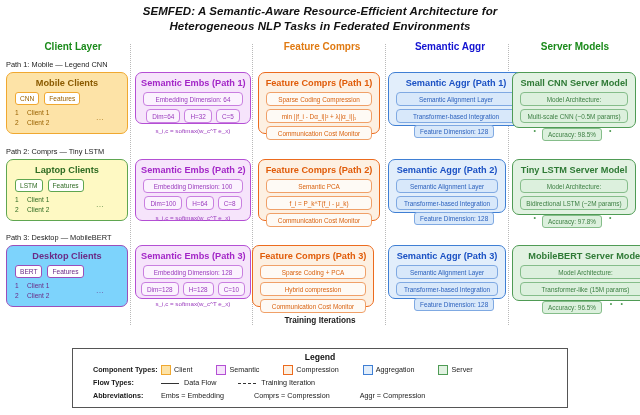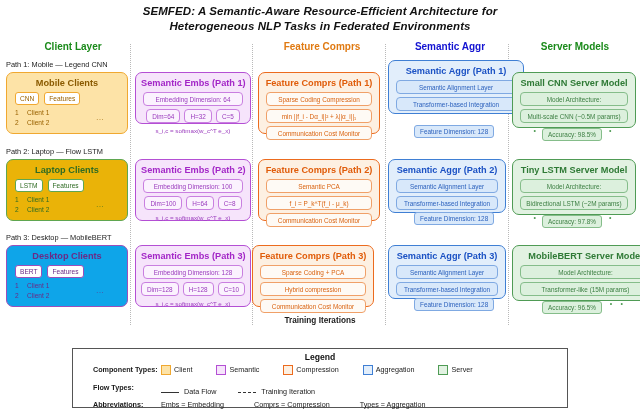--- a/index.html
+++ b/index.html
@@ -170,27 +170,27 @@
     line-height: 8px;
   }
 
   
   .t-client { background: #fde3a7; border-color: #f0a830; }
   .t-client .node-title { color: #8a5a00; }
   .t-client .chip { border-color: #f0a830; color: #9a6200; }
   .t-client .client-row { color: #9a6200; }
   .t-client .client-dots { color: #9a6200; }
 
-  .t-client2 { background: #eab308; border-color: #5fa650; }
+  .t-client2 { background: #fef9c3; border-color: #5fa650; }
   .t-client2 .node-title { color: #2f6b23; }
   .t-client2 .chip { border-color: #5fa650; color: #2f6b23; }
   .t-client2 .client-row { color: #2f6b23; }
   .t-client2 .client-dots { color: #2f6b23; }
 
-  .t-client3 { background: #0ea5e9; border-color: #9b4fba; }
+  .t-client3 { background: #7dd3fc; border-color: #9b4fba; }
   .t-client3 .node-title { color: #6b2a86; }
   .t-client3 .chip { border-color: #9b4fba; color: #6b2a86; }
   .t-client3 .client-row { color: #6b2a86; }
   .t-client3 .client-dots { color: #6b2a86; }
 
   .t-sem { background: #f6e4fb; border-color: #b44fd4; }
   .t-sem .node-title { color: #a327c7; }
   .t-sem .pill { border-color: #c97fe0; color: #9a3bbd; background: #fbf2fe; }
   .t-sem .formula { color: #9a3bbd; }
 
@@ -327,34 +327,34 @@
         <div class="pill">C=5</div>
       </div>
       <div class="formula">s_i,c = softmax(w_c^T e_x)</div>
     </div>
     <div class="node t-comp" style="left: 258px; top: 72px; width: 122px; height: 62px;">
       <div class="node-title">Feature Comprs (Path 1)</div>
       <div class="pill">Sparse Coding Compression</div>
       <div class="pill">min ||f_i - Dα_i||² + λ||α_i||₁</div>
       <div class="pill">Communication Cost Monitor</div>
     </div>
-    <div class="node t-aggr" style="left: 388px; top: 60px; width: 136px; height: 54px;">
+    <div class="node t-aggr" style="left: 388px; top: 72px; width: 136px; height: 54px;">
       <div class="node-title">Semantic Aggr (Path 1)</div>
       <div class="pill">Semantic Alignment Layer</div>
       <div class="pill">Transformer-based Integration</div>
     </div>
     <div class="badge badge-aggr" style="left: 414px; top: 125px;">Feature Dimension: 128</div>
     <div class="node t-server" style="left: 512px; top: 72px; width: 124px; height: 56px;">
       <div class="node-title">Small CNN Server Model</div>
       <div class="pill">Model Architecture:</div>
       <div class="pill">Multi-scale CNN (~0.5M params)</div>
       <div class="dot-line">• • • • • • • •</div>
     </div>
     <div class="badge badge-server" style="left: 542px; top: 128px;">Accuracy: 98.5%</div>
-    <div class="path-label" style="top: 147px;">Path 2: Laptop — Flow LSTM</div>
+    <div class="path-label" style="top: 147px;">Path 2: Comprs — Tiny LSTM</div>
     <div class="node t-client2" style="left: 6px; top: 159px; width: 122px; height: 62px;">
       <div class="node-title">Laptop Clients</div>
       <div class="chip-row">
         <div class="chip">LSTM</div>
         <div class="chip">Features</div>
       </div>
       <div class="client-list">
         <div class="client-row"><span class="idx">1</span><span>Client 1</span></div>
         <div class="client-row"><span class="idx">2</span><span>Client 2</span></div>
         <div class="client-dots">...</div>
@@ -395,21 +395,21 @@
       <div class="chip-row">
         <div class="chip">BERT</div>
         <div class="chip">Features</div>
       </div>
       <div class="client-list">
         <div class="client-row"><span class="idx">1</span><span>Client 1</span></div>
         <div class="client-row"><span class="idx">2</span><span>Client 2</span></div>
         <div class="client-dots">...</div>
       </div>
     </div>
-    <div class="node t-sem" style="left: 135px; top: 245px; width: 116px; height: 62px;">
+    <div class="node t-sem" style="left: 135px; top: 245px; width: 116px; height: 54px;">
       <div class="node-title">Semantic Embs (Path 3)</div>
       <div class="pill">Embedding Dimension: 128</div>
       <div class="pill-row">
         <div class="pill">Dim=128</div>
         <div class="pill">H=128</div>
         <div class="pill">C=10</div>
       </div>
       <div class="formula">s_i,c = softmax(w_c^T e_x)</div>
     </div>
     <div class="node t-comp" style="left: 252px; top: 245px; width: 122px; height: 62px;">
@@ -457,32 +457,32 @@
           <span>Aggregation</span>
         </span>
         <span class="lg-item">
           <span class="swatch sw-server"></span>
           <span>Server</span>
         </span>
       </span>
   </div>
   <div class="legend-line">
     <span class="lbl">Flow Types:</span>
-    <span id="legend-flows" style="display:flex;align-items:center;margin-top:9px;">
+    <span id="legend-flows" style="display:flex;align-items:center;">
         <span class="lg-item" style="margin-right: 22px;">
           <span class="line-solid"></span>
           <span>Data Flow</span>
         </span>
         <span class="lg-item" style="margin-right: 22px;">
           <span class="line-dashed"></span>
           <span>Training Iteration</span>
         </span>
       </span>
   </div>
   <div class="legend-line">
     <span class="lbl">Abbreviations:</span>
     <span id="legend-abbrevs" style="display:flex;align-items:center;">
         <span class="abbr-item" style="margin-right: 30px;">Embs = Embedding</span>
         <span class="abbr-item" style="margin-right: 30px;">Comprs = Compression</span>
-        <span class="abbr-item" style="margin-right: 30px;">Types = Aggregation</span>
+        <span class="abbr-item" style="margin-right: 30px;">Aggr = Compression</span>
       </span>
   </div>
 </div>
 
 </body></html>

